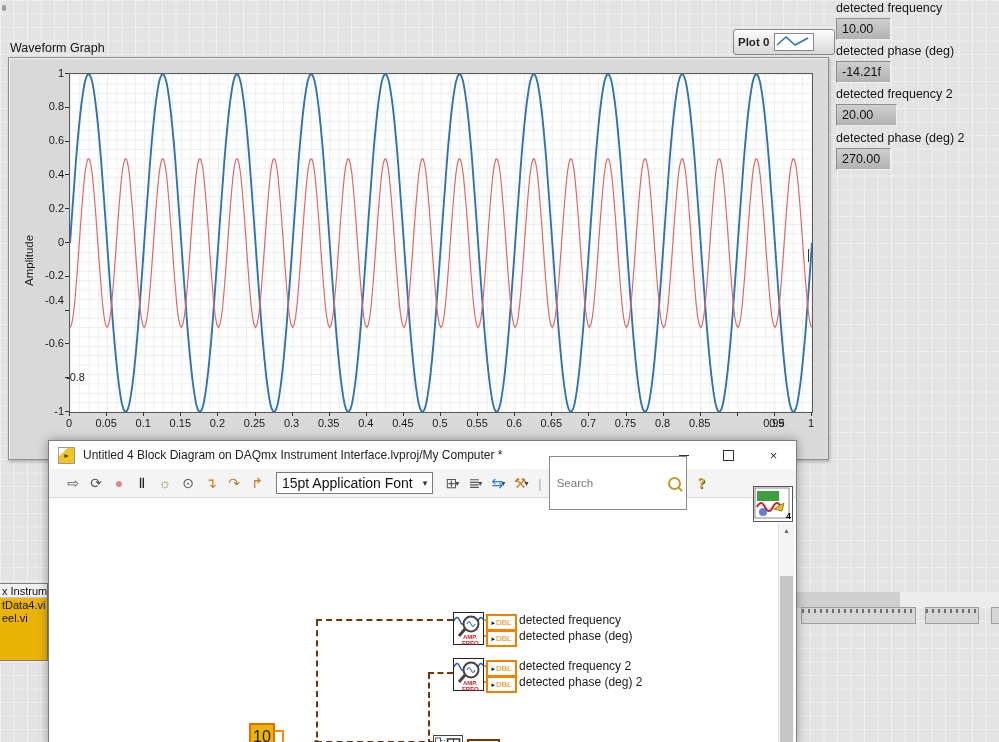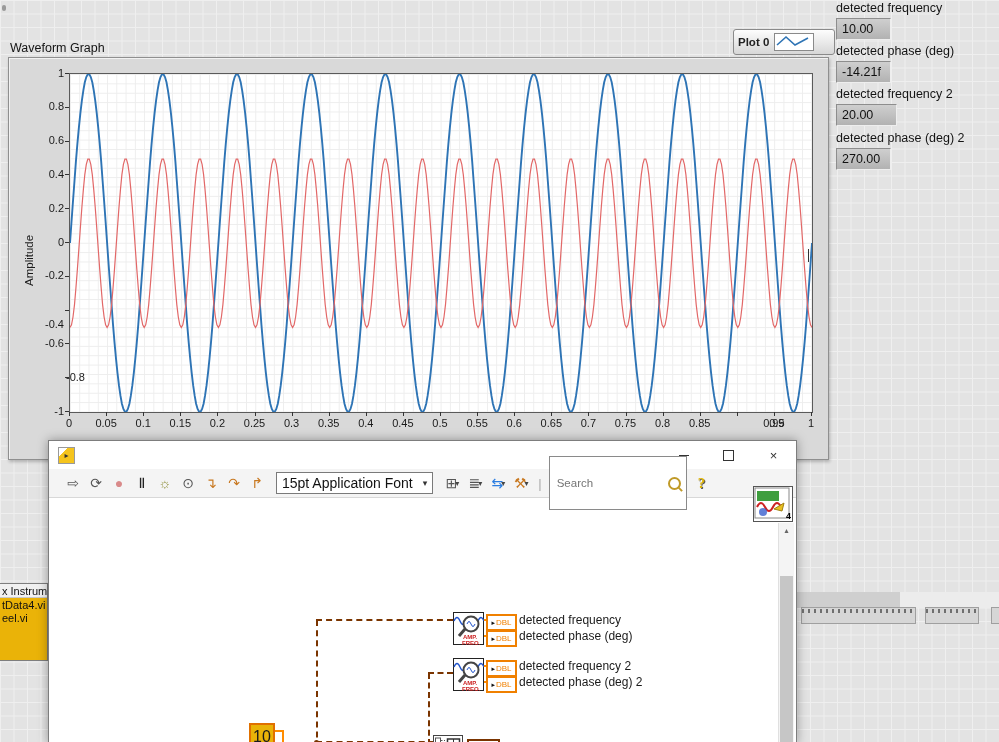--- a/index.html
+++ b/index.html
@@ -169,21 +169,21 @@
     <div class="ytick-label" style="top: 76.1px;">0.6</div>
     <div class="tickline" style="left: 56px; top: 82.6px; width: 4px; height: 1px;"></div>
     <div class="ytick-label" style="top: 109.9px;">0.4</div>
     <div class="tickline" style="left: 56px; top: 116.4px; width: 4px; height: 1px;"></div>
     <div class="ytick-label" style="top: 143.7px;">0.2</div>
     <div class="tickline" style="left: 56px; top: 150.2px; width: 4px; height: 1px;"></div>
     <div class="ytick-label" style="top: 177.5px;">0</div>
     <div class="tickline" style="left: 56px; top: 184px; width: 4px; height: 1px;"></div>
     <div class="ytick-label" style="top: 211.3px;">-0.2</div>
     <div class="tickline" style="left: 56px; top: 217.8px; width: 4px; height: 1px;"></div>
-    <div class="ytick-label" style="top: 260px;">-0.4</div>
+    <div class="ytick-label" style="top: 236px;">-0.4</div>
     <div class="tickline" style="left: 56px; top: 251.6px; width: 4px; height: 1px;"></div>
     <div class="ytick-label" style="top: 278.9px;">-0.6</div>
     <div class="tickline" style="left: 56px; top: 285.4px; width: 4px; height: 1px;"></div>
     <div class="ytick-label" style="top: 312.7px; padding-left: 21px;">-0.8</div>
     <div class="tickline" style="left: 56px; top: 319.2px; width: 4px; height: 1px;"></div>
     <div class="ytick-label" style="top: 346.5px;">-1</div>
     <div class="tickline" style="left: 56px; top: 353px; width: 4px; height: 1px;"></div>
   </div>
 
 <div class="abs" id="indicators">
@@ -210,20 +210,21 @@
   </div>
 <div class="abs partial-btn" style="left:925px;top:607px;width:52px;height:15px">
     <div class="clipped-text"></div>
   </div>
 <div class="abs partial-btn" style="left:991px;top:607px;width:8px;height:15px"></div>
 
 <div class="abs" id="bd-window">
 
   <div id="titlebar">
     <div id="title-icon">▸</div>
+    <div id="title-text">Untitled 4 Block Diagram on DAQmx Instrument Interface.lvproj/My Computer *</div>
     <div id="caption-btns">
       <div class="cap-btn">
           <span class="dash"></span>
         </div>
       <div class="cap-btn">
           <span class="sq"></span>
         </div>
       <div class="cap-btn">×</div>
     </div>
   </div>

